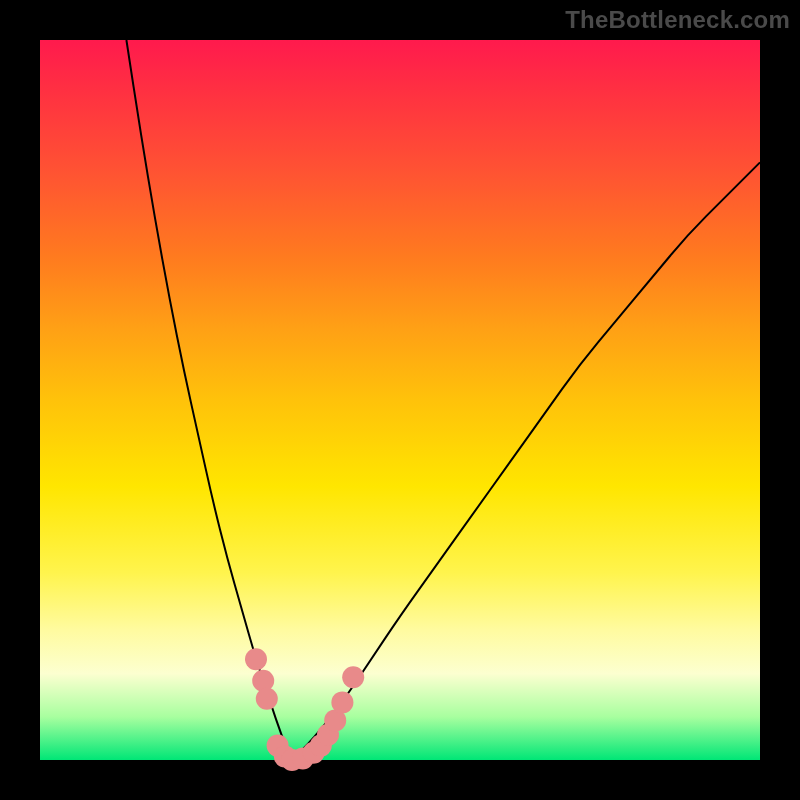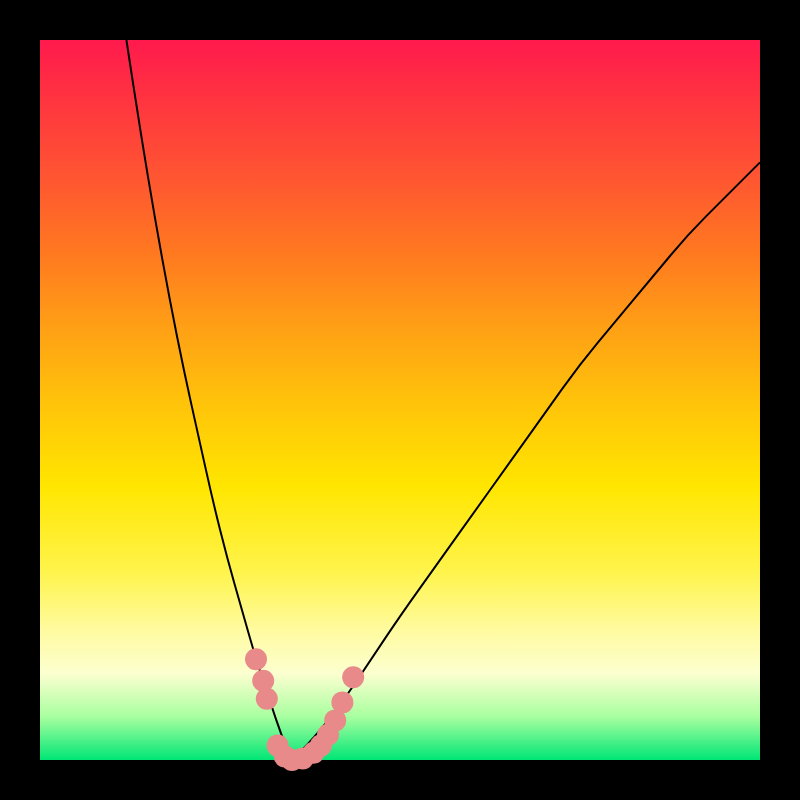--- a/index.html
+++ b/index.html
@@ -74,13 +74,14 @@
           <circle cx="262.8" cy="718.56" r="11" class="dot"></circle>
           <circle cx="273.6" cy="712.8" r="11" class="dot"></circle>
           <circle cx="280.8" cy="705.6" r="11" class="dot"></circle>
           <circle cx="288" cy="694.8" r="11" class="dot"></circle>
           <circle cx="295.2" cy="680.4" r="11" class="dot"></circle>
           <circle cx="302.4" cy="662.4" r="11" class="dot"></circle>
           <circle cx="313.2" cy="637.2" r="11" class="dot"></circle>
         </g>
     </svg>
   </div>
+  <div class="watermark">TheBottleneck.com</div>
 </div>
 
 </body></html>

